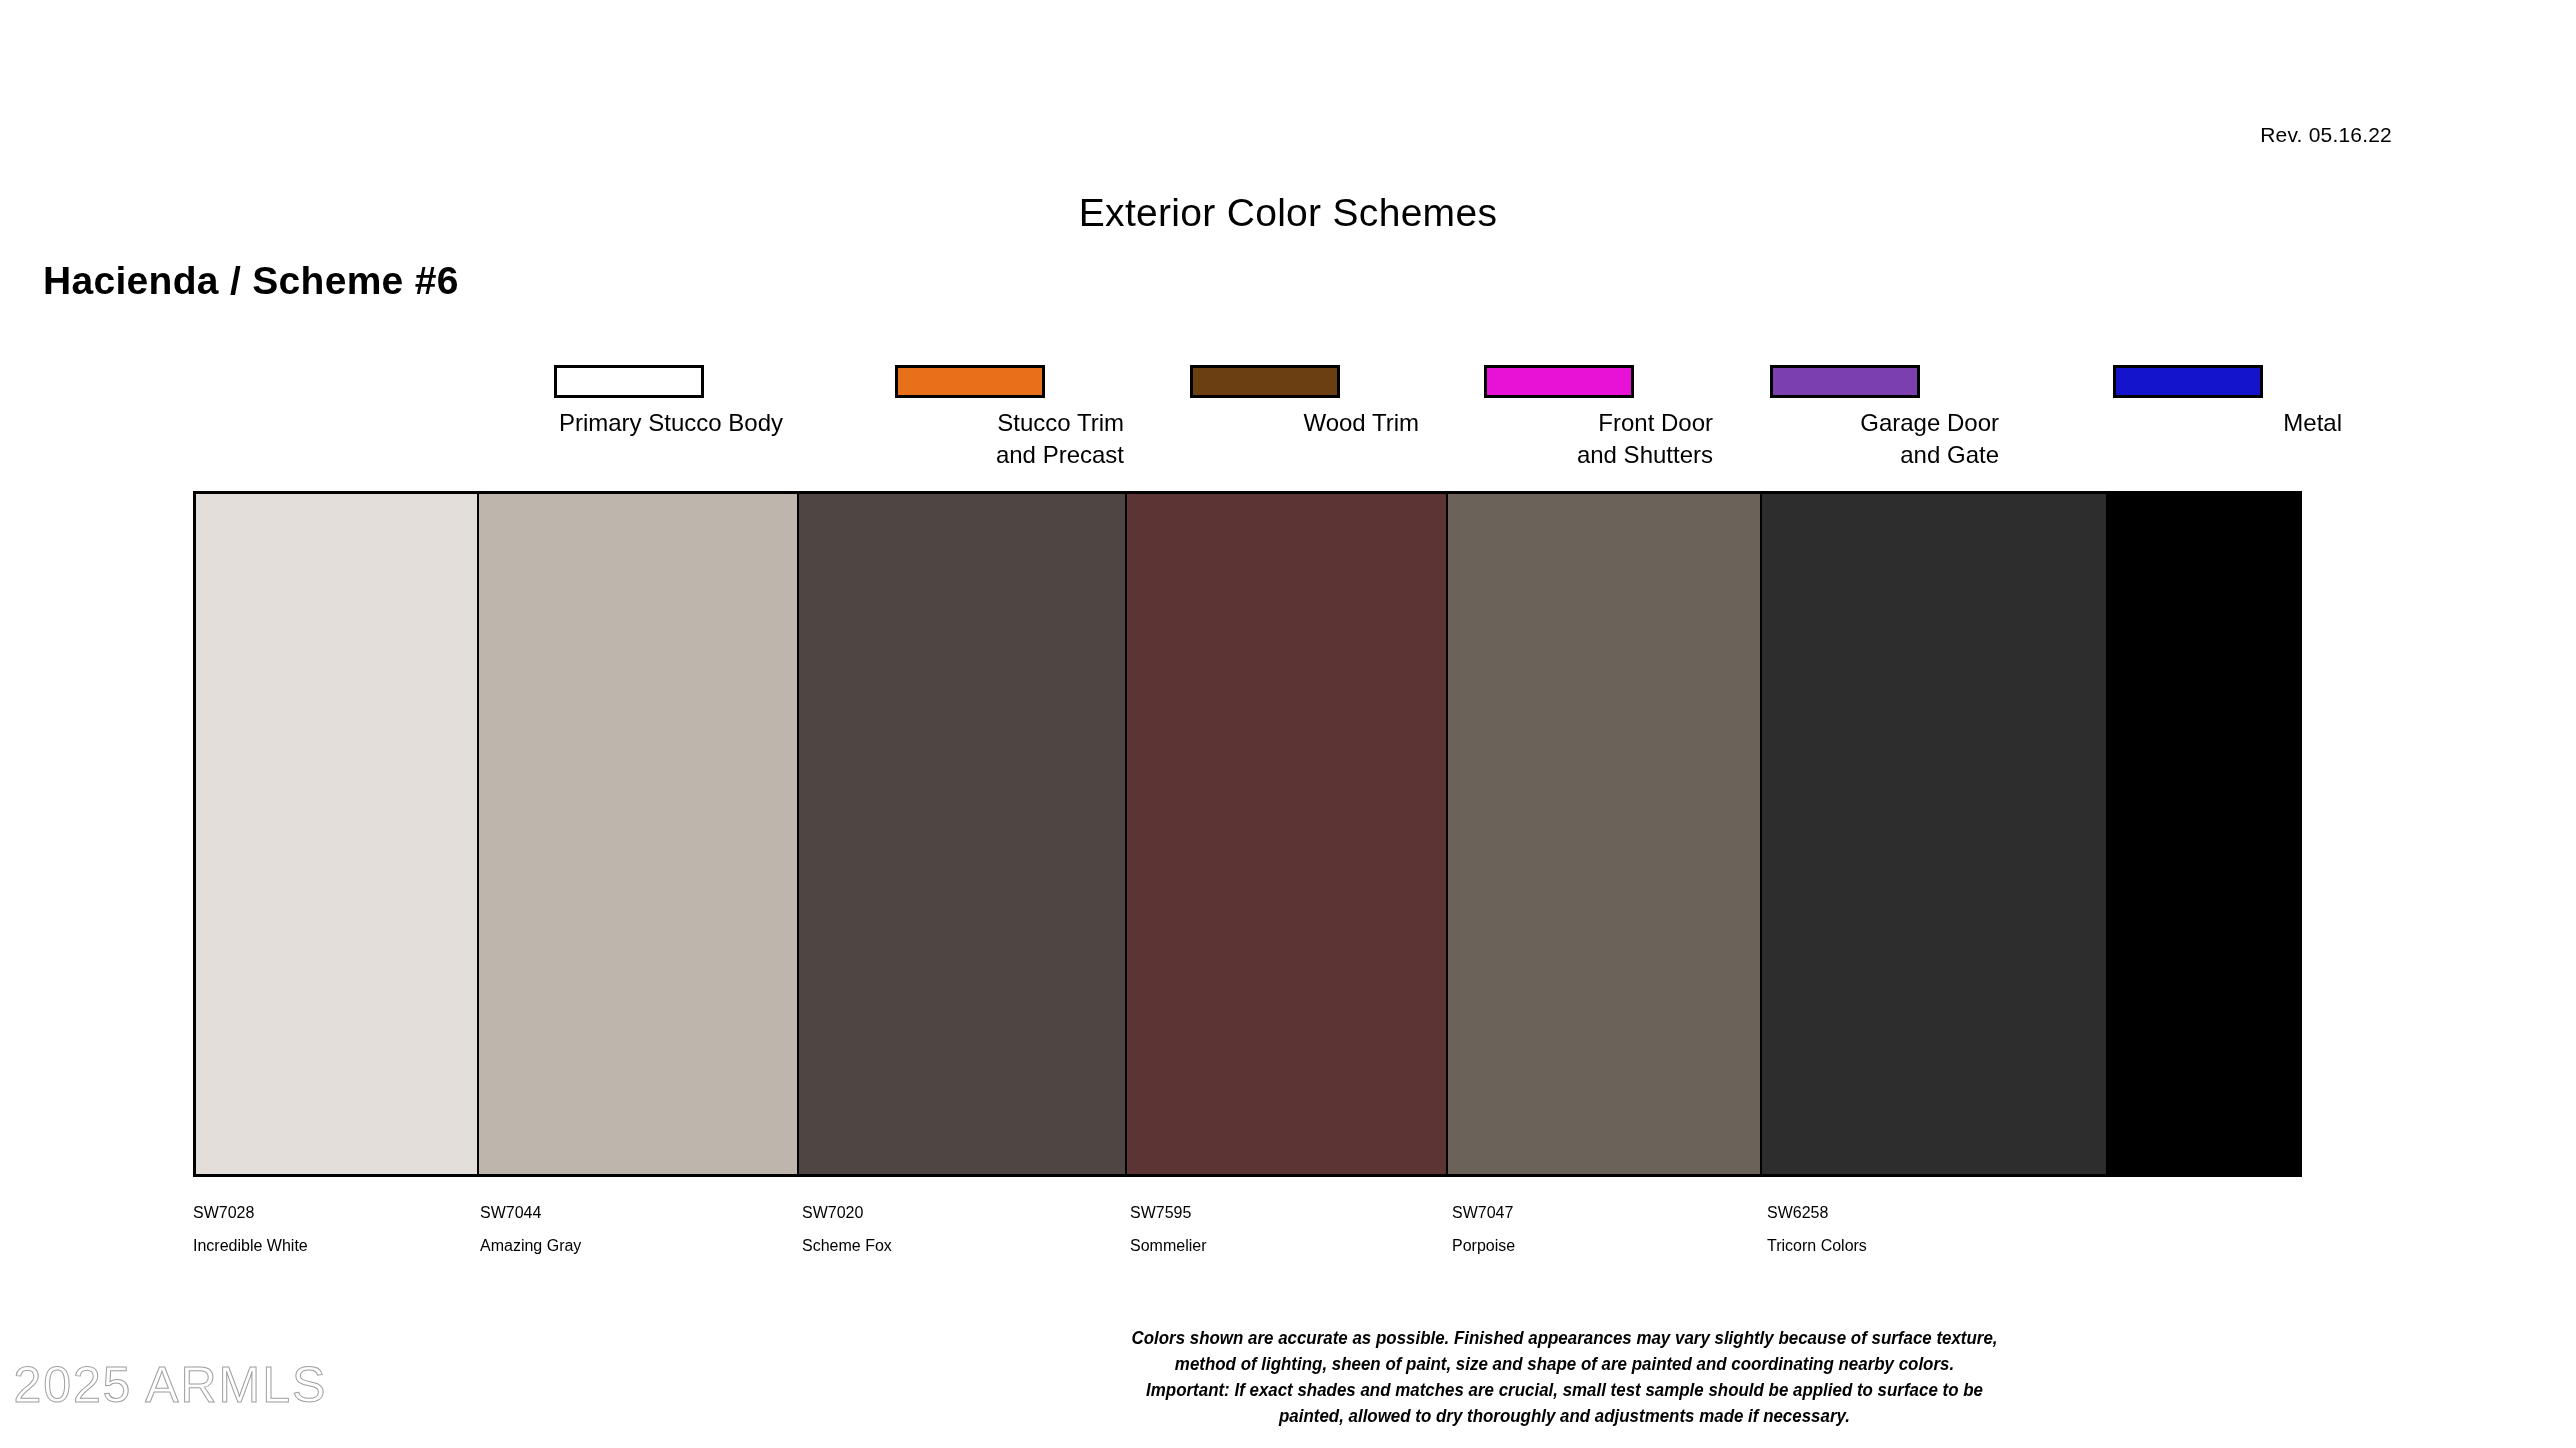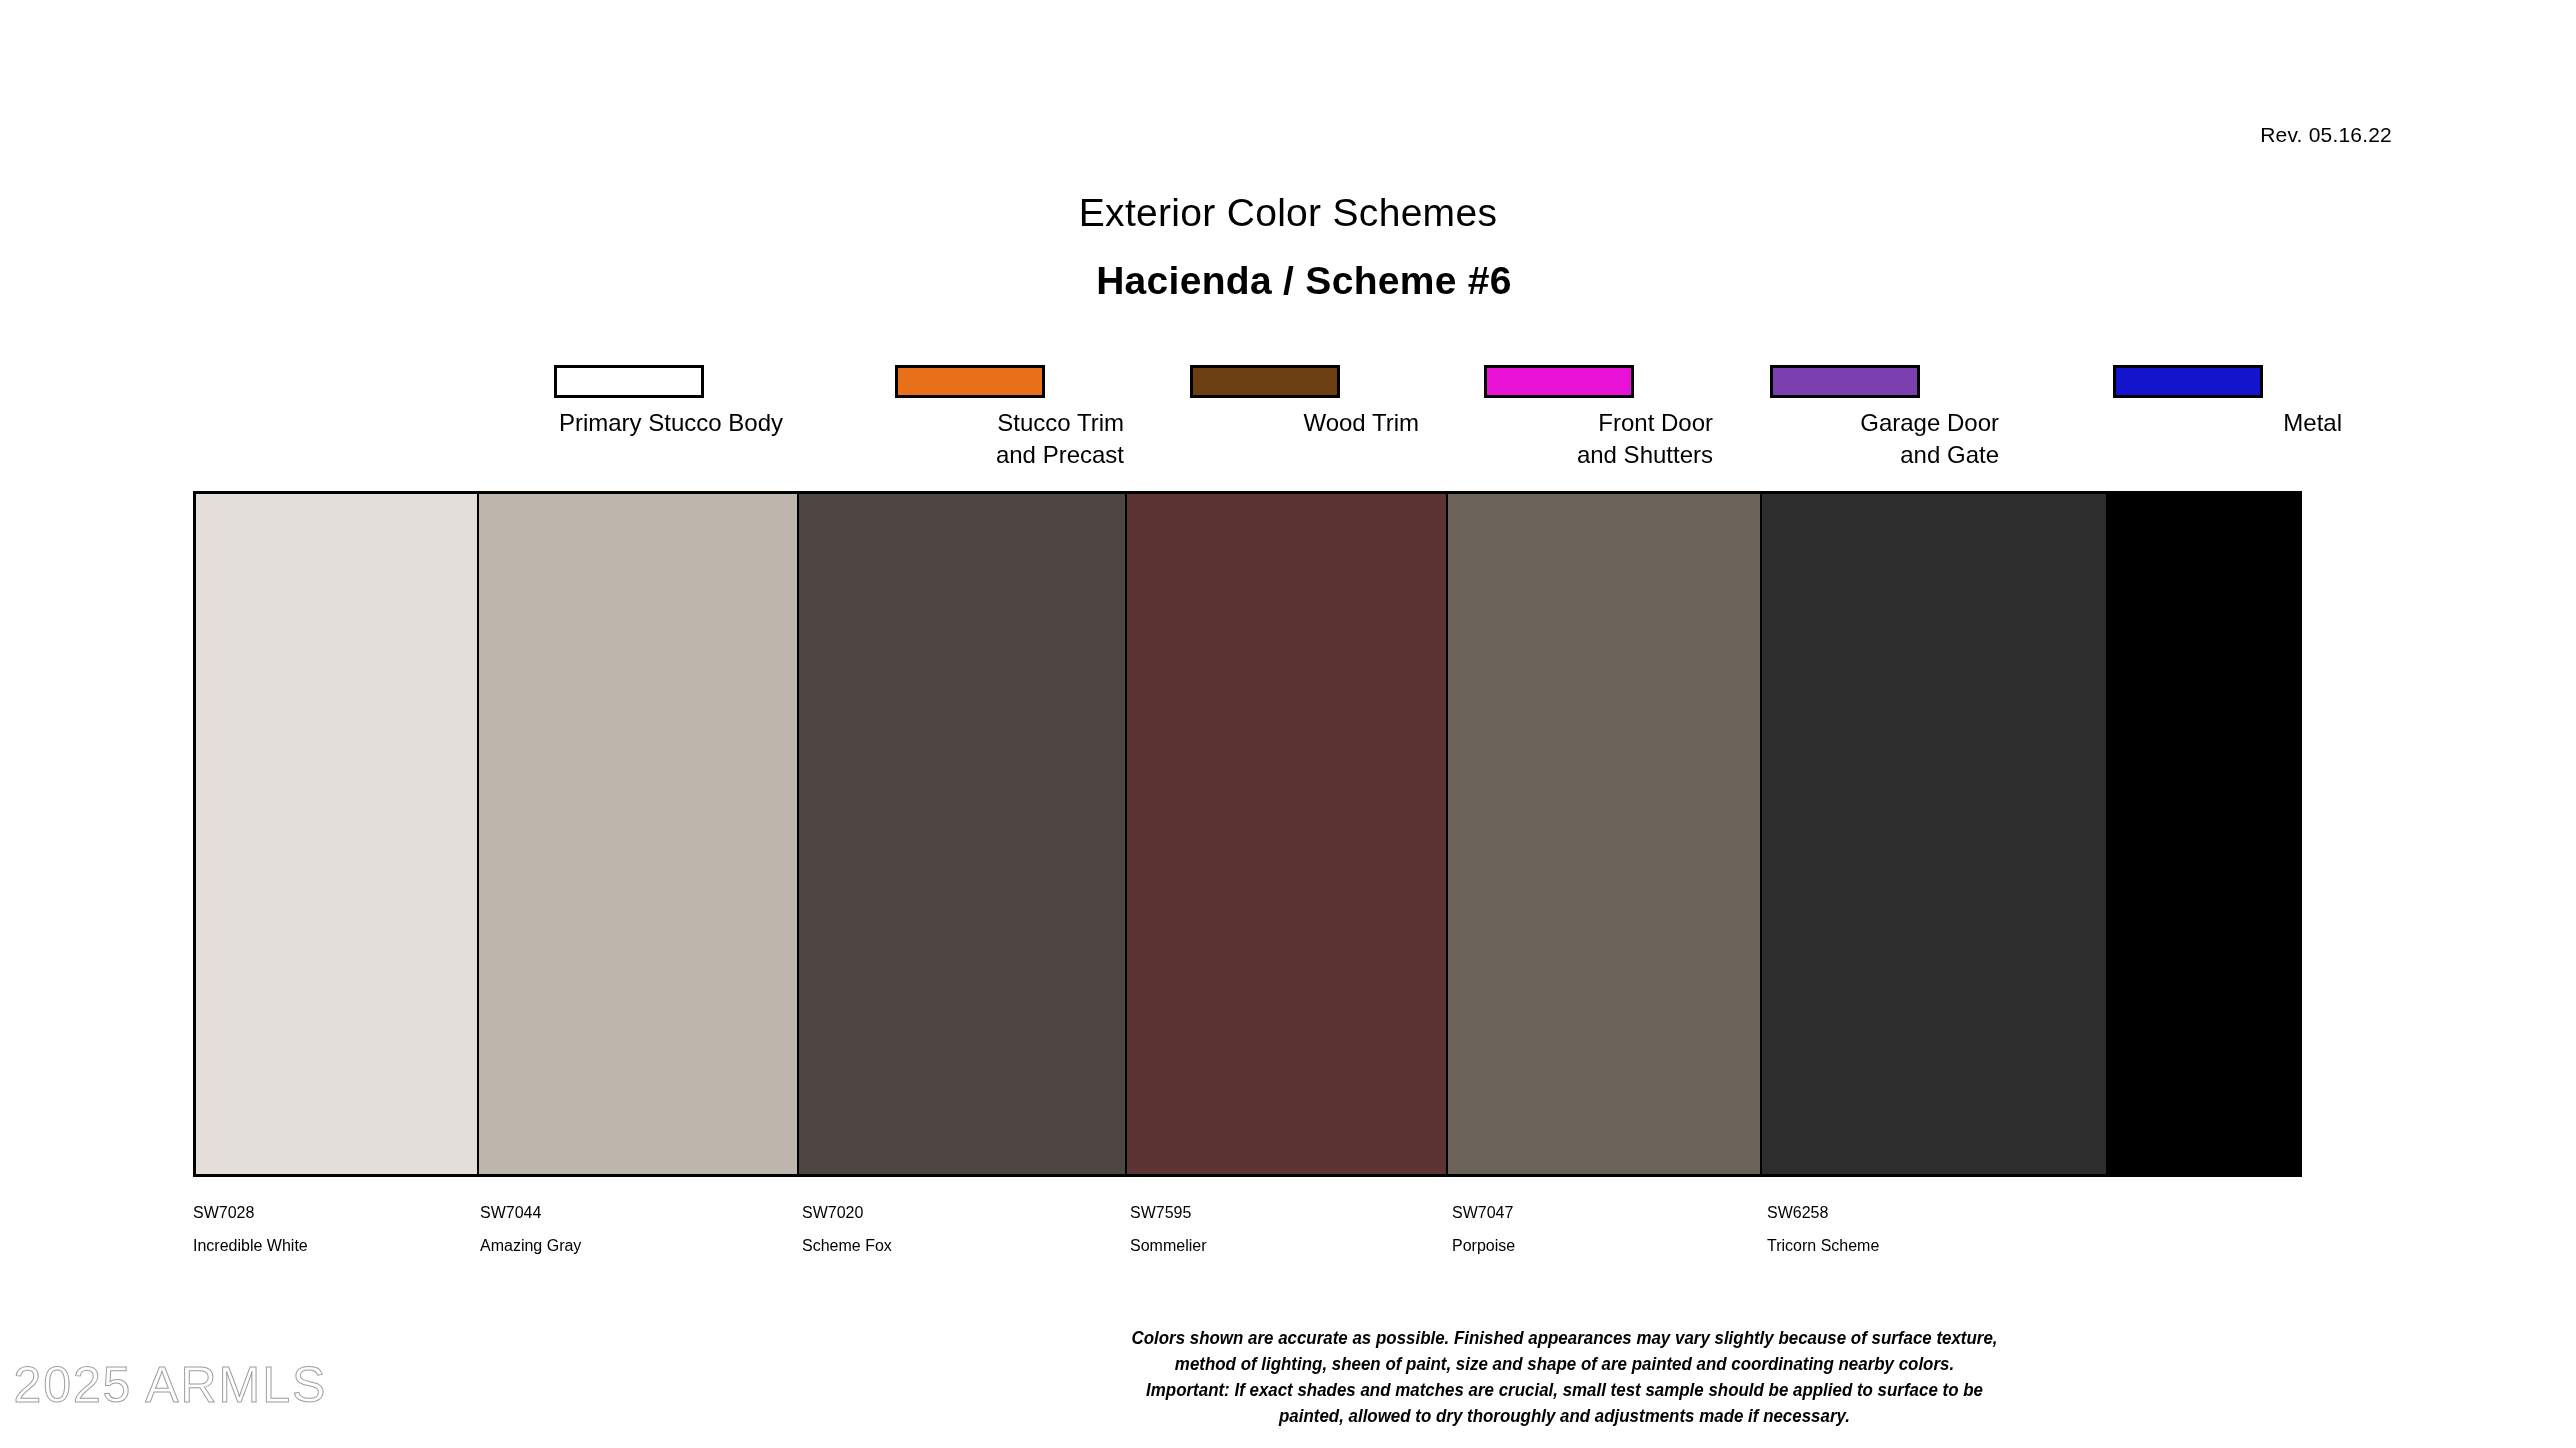--- a/index.html
+++ b/index.html
@@ -38,24 +38,24 @@
     right: 0;
     top: 191px;
     text-align: center;
     font-size: 39px;
     font-weight: 400;
     letter-spacing: 0.3px;
     color: #000;
   }
   .title-sub {
     position: absolute;
-    left: 0;
+    left: 11px;
     right: 0;
     top: 259px;
-    text-align: center;
+    text-align: left;
     font-size: 39px;
     font-weight: 700;
     letter-spacing: 0.3px;
     color: #000;
     padding-left: 32px;
   }
 
   
   .legend {
     position: absolute;
@@ -221,21 +221,21 @@
       <div class="name-item" style="left: 937px;">
         <span class="name-code">SW7595</span>
         <span class="name-title">Sommelier</span>
       </div>
       <div class="name-item" style="left: 1259px;">
         <span class="name-code">SW7047</span>
         <span class="name-title">Porpoise</span>
       </div>
       <div class="name-item" style="left: 1574px;">
         <span class="name-code">SW6258</span>
-        <span class="name-title">Tricorn Scheme</span>
+        <span class="name-title">Tricorn Colors</span>
       </div>
     </div>
 
   <div class="disclaimer">
     <span class="line">Colors shown are accurate as possible.  Finished appearances may vary slightly because of surface texture,</span>
     <span class="line">method of lighting, sheen of paint, size and shape of are painted and coordinating nearby colors.</span>
     <span class="line"><span class="strong-word">Important</span><span>:  If exact shades and matches are crucial, small test sample should be applied to surface to be</span></span>
     <span class="line">painted, allowed to dry thoroughly and adjustments made if necessary.</span>
   </div>
 

